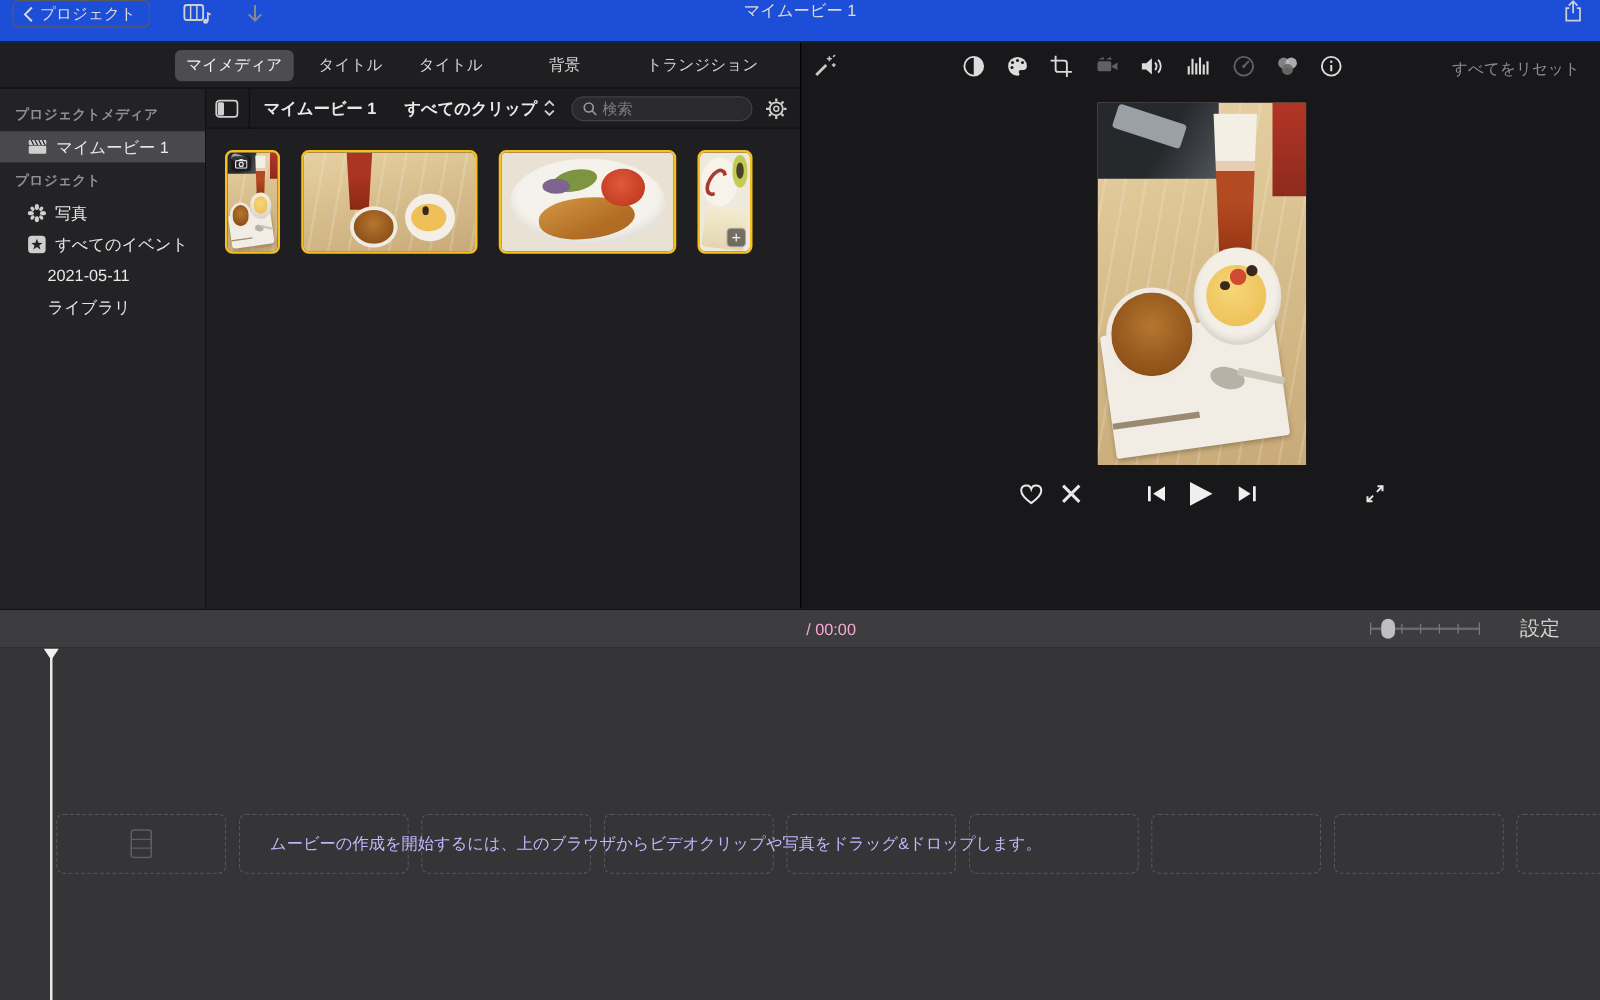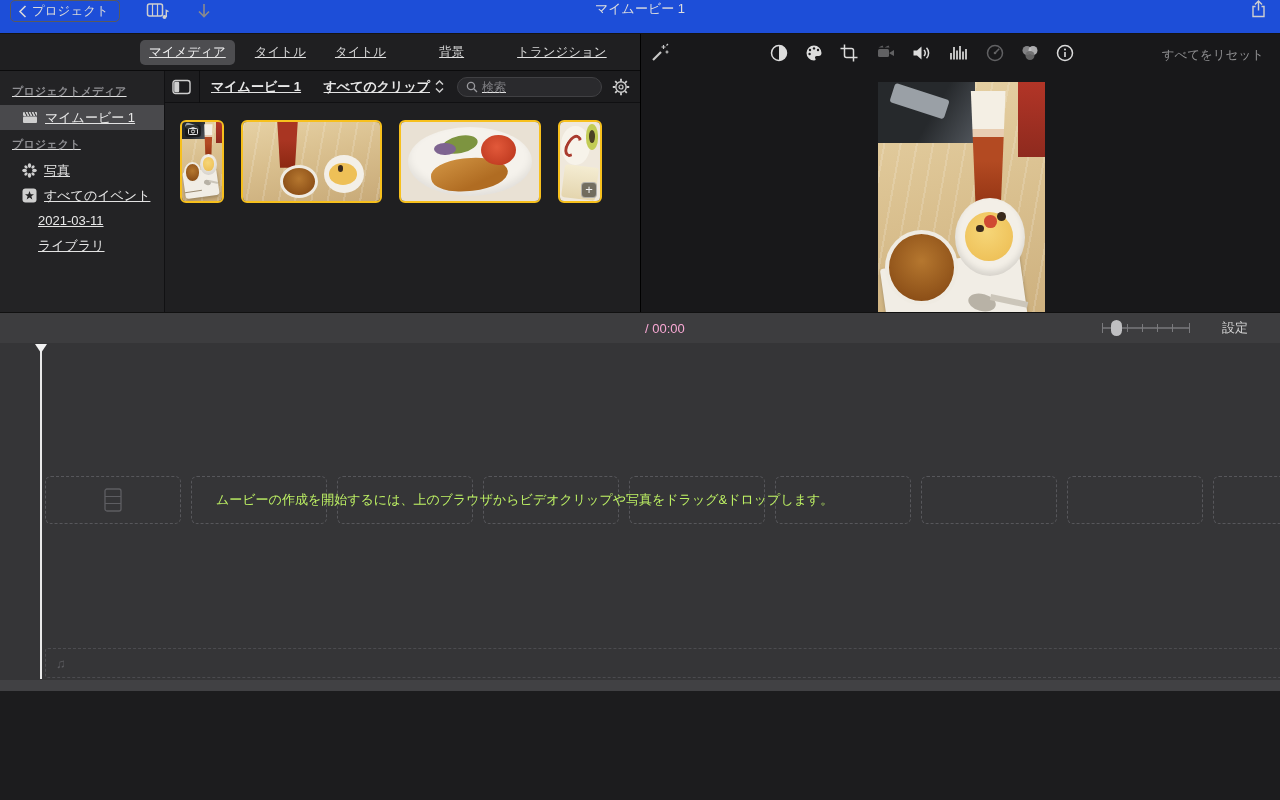--- a/index.html
+++ b/index.html
@@ -9,21 +9,21 @@
 
   
   .titlebar { position:relative; height:34px; background:#1d4ed8; border-bottom:1px solid #141414; display:flex; align-items:flex-start; }
   .tb-left { display:flex; align-items:center; gap:26px; padding-left:10px; }
   .projects-btn { display:flex; align-items:center; gap:5px; height:22px; padding:0 10px 0 7px; background:transparent; border:1px solid #5a5a5c; border-radius:5px; color:#d9d9d9; font-size:12.5px; cursor:default; }
   .tb-icon { background:none; border:none; display:flex; align-items:center; }
   .tb-title { position:absolute; left:0; right:0; text-align:center; font-size:13px; color:#dedede; pointer-events:none; }
   .tb-right { margin-left:auto; padding-right:14px; display:flex; }
 
   
-  .content { display:flex; height:278px;text-decoration:underline; }
+  .content { display:flex; height:453px; }
   .left-pane { width:640px; background:#202022; display:flex; flex-direction:column; }
   .tabbar { height:37px; background:#1f1f21; border-bottom:1px solid #0b0b0c; display:flex; align-items:center; font-size:12.5px; padding-left:140px; }
   .tab { color:#d6d6d6; padding:4px 9px; border-radius:5px; margin-right:11px; cursor:default; white-space:nowrap; }
   .tab.active { background:#4d4d50; color:#f2f2f2; }
   .tab.spaced { margin-left:24px; }
 
   .left-body { display:flex; flex:1; min-height:0; }
   .sidebar { width:165px; background:#232325; border-right:1px solid #111113; padding-top:6px; font-size:13px; }
   .side-header { color:#8f8f93; font-size:11px; font-weight:700; padding:7px 0 6px 12px; letter-spacing:.2px; }
   .side-item { display:flex; align-items:center; gap:7px; height:25px; padding-left:22px; color:#e8e8e8; cursor:default; white-space:nowrap; }
@@ -108,29 +108,29 @@
 
   
   .timeline-toolbar { position:relative; height:31px; background:#3d3d3f; border-top:1px solid #111; display:flex; align-items:center; }
   .duration { position:absolute; left:645px; font-size:13px; color:#f9a8d4; }
   .tt-right { position:absolute; right:0; display:flex; align-items:center; }
   .zoom-slider { position:relative; width:88px; height:16px; margin-right:32px; }
   .zs-track { position:absolute; left:0; right:0; top:7px; height:2px; background:#69696c; }
   .zs-tick { position:absolute; top:4px; width:1px; height:8px; background:#7a7a7d; }
   .zs-tick.end { top:3px; height:10px; }
   .zs-thumb { position:absolute; left:9px; top:0; width:11px; height:16px; border-radius:5.5px; background:#bfbfc1; }
-  .settings-label { font-size:13px; color:#d5d5d5; margin-right:32px; }
+  .settings-label { font-size:16px; color:#d5d5d5; margin-right:32px; }
 
   
   .timeline { position:relative; height:348px; background:#353537; overflow:hidden; }
   .playhead-tri { position:absolute; left:35px; top:1px; width:0; height:0; border-left:6px solid transparent; border-right:6px solid transparent; border-top:9px solid #f2f2f2; z-index:9; }
   .playhead-line { position:absolute; left:40px; top:6px; width:2px; height:330px; background:#e9e9e9; z-index:8; }
   .clip-row { position:absolute; left:45px; top:133px; right:0; height:48px; display:flex; gap:10px; }
   .ph-box { flex:none; width:136px; height:48px; border:1px dashed #57575b; border-radius:6px; display:flex; align-items:center; justify-content:center; }
-  .hint { position:absolute; left:216px; top:133px; height:48px; display:flex; align-items:center; font-size:13px; color:#bef264; z-index:3; white-space:nowrap; }
+  .hint { position:absolute; left:216px; top:133px; height:48px; display:flex; align-items:center; font-size:13px; color:#c4b5fd; z-index:3; white-space:nowrap; }
   .music-track { position:absolute; left:45px; right:-4px; top:305px; height:30px; border:1px dashed #4c4c50; border-radius:3px; display:flex; align-items:center; padding-left:10px; }
   .music-note { font-size:13px; color:#5a5a5e; }
   .bottom-strip { position:absolute; left:0; right:0; top:337px; height:11px; background:#414144; }
 
   svg { display:block; }
 </style>
 </head>
 <body>
 
 <div class="app">
@@ -217,21 +217,21 @@
           <div class="side-item">
             <span>
               <svg width="15" height="15" viewBox="0 0 15 15">
                 <rect x="0.5" y="0.5" width="14" height="14" rx="3" fill="#cfcfcf"></rect>
                 <path d="M7.5 3 L8.7 6.2 L12 6.3 L9.4 8.3 L10.3 11.5 L7.5 9.6 L4.7 11.5 L5.6 8.3 L3 6.3 L6.3 6.2 Z" fill="#232325"></path>
               </svg>
             </span>
             <span>すべてのイベント</span>
           </div>
           <div class="side-item child">
-            <span>2021-03-11</span>
+            <span>2021-05-11</span>
           </div>
           <div class="side-item child">
             <span>ライブラリ</span>
           </div>
         </aside>
 
         <section class="browser">
           <div class="browser-header">
             <button class="toggle-btn">
               <svg width="19" height="16" viewBox="0 0 19 16">

